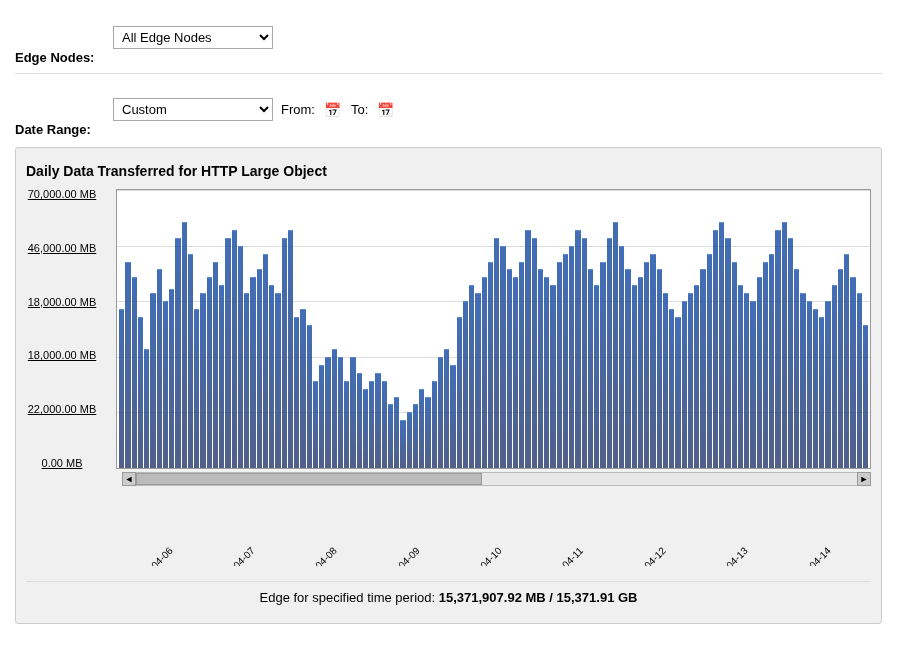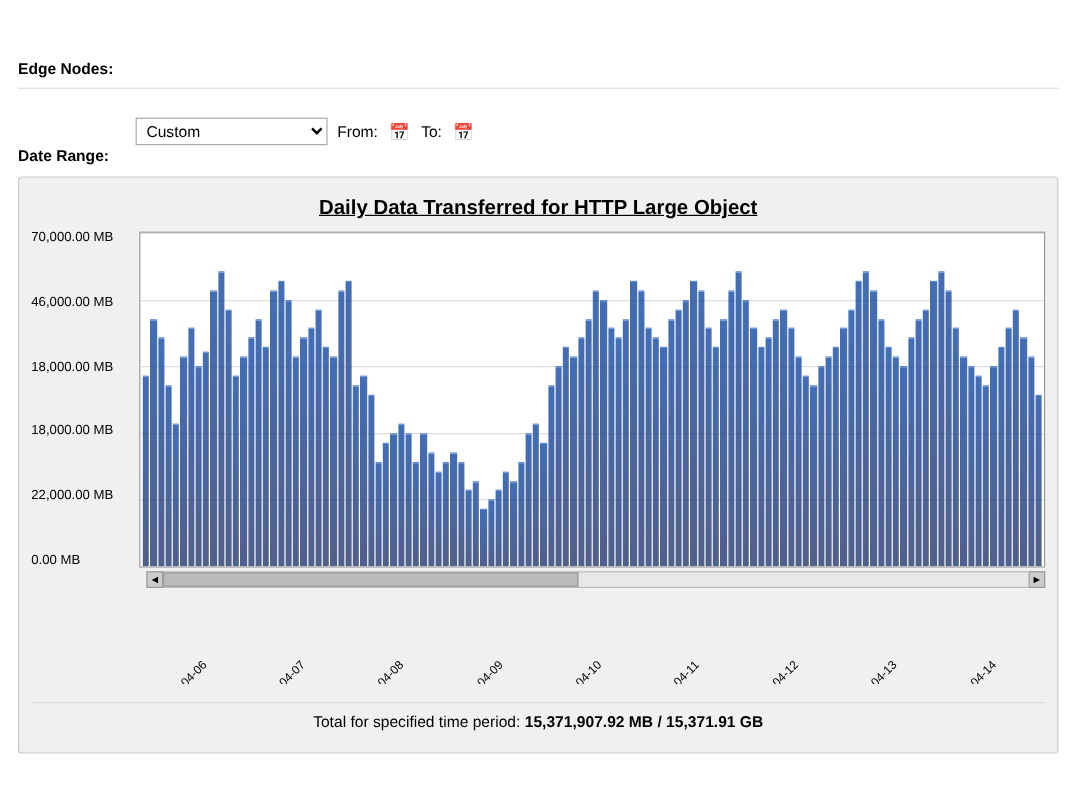--- a/index.html
+++ b/index.html
@@ -48,40 +48,39 @@
       font-size: 14px;
     }
     .chart-container {
       border: 1px solid #ccc;
       background: #f0f0f0;
       padding: 15px 10px 10px 10px;
       margin-top: 10px;
       border-radius: 3px;
     }
     .chart-title {
-      text-align: center;
       font-weight: bold;
-      font-size: 17px;
+      font-size: 14px;
       margin-bottom: 10px;
-      text-decoration: underline;
     }
     .chart-area {
       display: flex;
       flex-direction: row;
       align-items: stretch;
     }
     .y-axis {
       display: flex;
       flex-direction: column;
       justify-content: space-between;
-      text-align: left;
+      text-align: center;
       padding-right: 18px;
       font-size: 11px;
       min-width: 90px;
       height: 280px;
+      text-decoration: underline;
     }
     .y-label {
       line-height: 1;
     }
     .chart-inner {
       flex: 1;
       position: relative;
       height: 280px;
       border: 1px solid #999;
       background: #fff;
@@ -181,20 +180,22 @@
       border-top: 1px solid #ddd;
       margin: 8px 0;
     }
   </style>
 </head>
 <body>
 
 <div class="controls">
   <div class="control-row">
     <span class="control-label">Edge Nodes:</span>
+    <select>
+    <option value="All Edge Nodes">All Edge Nodes</option><option value="Edge Node 1">Edge Node 1</option><option value="Edge Node 2">Edge Node 2</option></select>
   </div>
   <hr class="divider">
   <div class="control-row">
     <span class="control-label">Date Range:</span>
     <select>
     <option value="Custom">Custom</option><option value="Last 7 Days">Last 7 Days</option><option value="Last 30 Days">Last 30 Days</option><option value="Last 90 Days">Last 90 Days</option></select>
     <span>From:</span>
     <span class="cal-icon">📅</span>
     <span>To:</span>
     <span class="cal-icon">📅</span>
@@ -361,16 +362,16 @@
       <span class="x-tick" style="left: 32.6667%; bottom: 10px;">2015-04-09</span>
       <span class="x-tick" style="left: 43.5556%; bottom: 10px;">2015-04-10</span>
       <span class="x-tick" style="left: 54.4444%; bottom: 10px;">2015-04-11</span>
       <span class="x-tick" style="left: 65.3333%; bottom: 10px;">2015-04-12</span>
       <span class="x-tick" style="left: 76.2222%; bottom: 10px;">2015-04-13</span>
       <span class="x-tick" style="left: 87.1111%; bottom: 10px;">2015-04-14</span>
       <span class="x-tick" style="left: 98%; bottom: 10px;">2015-04-15</span>
     </div>
 
   <div class="total-line">
-    <span>Total for specified time period:</span>
+    <span>Edge for specified time period:</span>
     <strong>15,371,907.92 MB / 15,371.91 GB</strong>
   </div>
 </div>
 
 </body></html>

